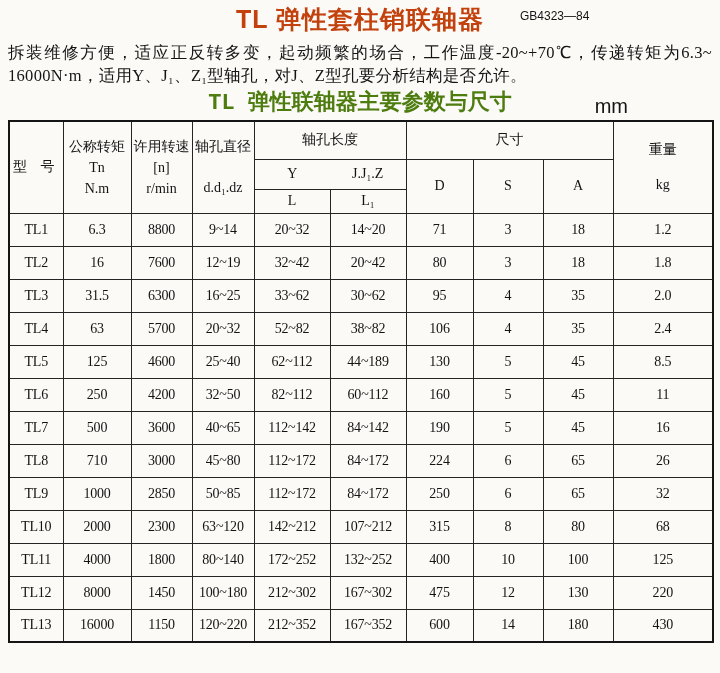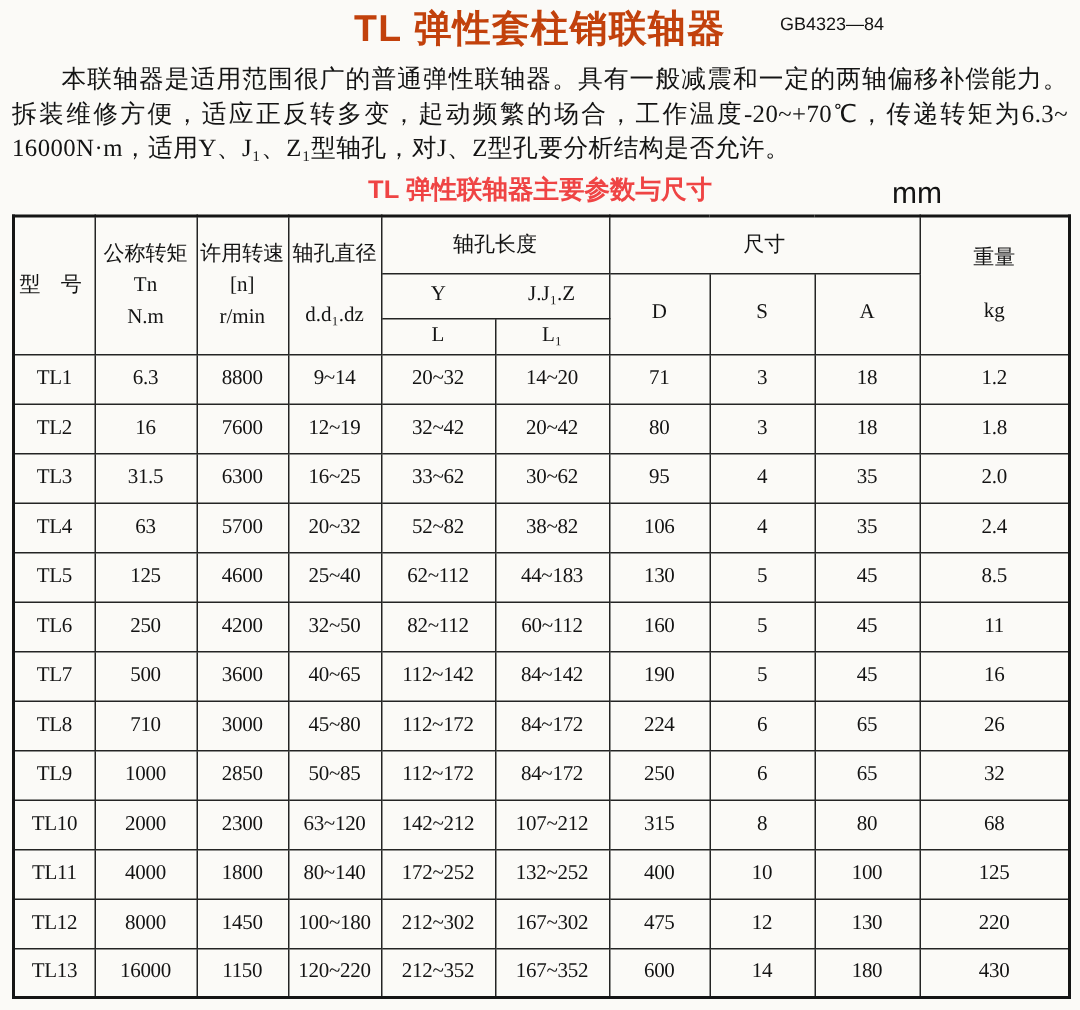--- a/index.html
+++ b/index.html
@@ -63,25 +63,25 @@
   }
 
   
   .caption-row {
     position: relative;
     height: 26px;
     margin-top: 4px;
   }
   .table-caption {
     text-align: center;
-    font-family: Liberation Sans, sans-serif;
-    font-size: 17px;
+    font-family: Liberation Mono, monospace;
+    font-size: 22px;
     font-weight: 700;
     line-height: 26px;
-    color: #ef4444;
+    color: #4d7c0f;
   }
   .unit-label {
     position: absolute;
     right: 92px;
     top: 4px;
     font-family: "Liberation Sans", sans-serif;
     font-size: 20px;
     color: #141414;
   }
 
@@ -127,21 +127,20 @@
 </style>
 </head>
 <body>
 
 <div class="title-row">
   <h1 class="page-title">TL 弹性套柱销联轴器</h1>
   <div class="standard-number">GB4323—84</div>
 </div>
 
 <div class="intro">
-  <div class="intro-line first">本联轴器是适用范围很广的普通弹性联轴器。具有一般减震和一定的两轴偏移补偿能力。</div>
   <div class="intro-line">拆装维修方便，适应正反转多变，起动频繁的场合，工作温度-20~+70℃，传递转矩为6.3~</div>
   <div class="intro-line last">16000N·m，适用Y、J₁、Z₁型轴孔，对J、Z型孔要分析结构是否允许。</div>
 </div>
 
 <div class="caption-row">
   <div class="table-caption">TL 弹性联轴器主要参数与尺寸</div>
   <div class="unit-label">mm</div>
 </div>
 
 <table>
@@ -244,21 +243,21 @@
         <td>4</td>
         <td>35</td>
         <td>2.4</td>
       </tr>
       <tr>
         <td>TL5</td>
         <td>125</td>
         <td>4600</td>
         <td>25~40</td>
         <td>62~112</td>
-        <td>44~183</td>
+        <td>44~189</td>
         <td>130</td>
         <td>5</td>
         <td>45</td>
         <td>8.5</td>
       </tr>
       <tr>
         <td>TL6</td>
         <td>250</td>
         <td>4200</td>
         <td>32~50</td>

